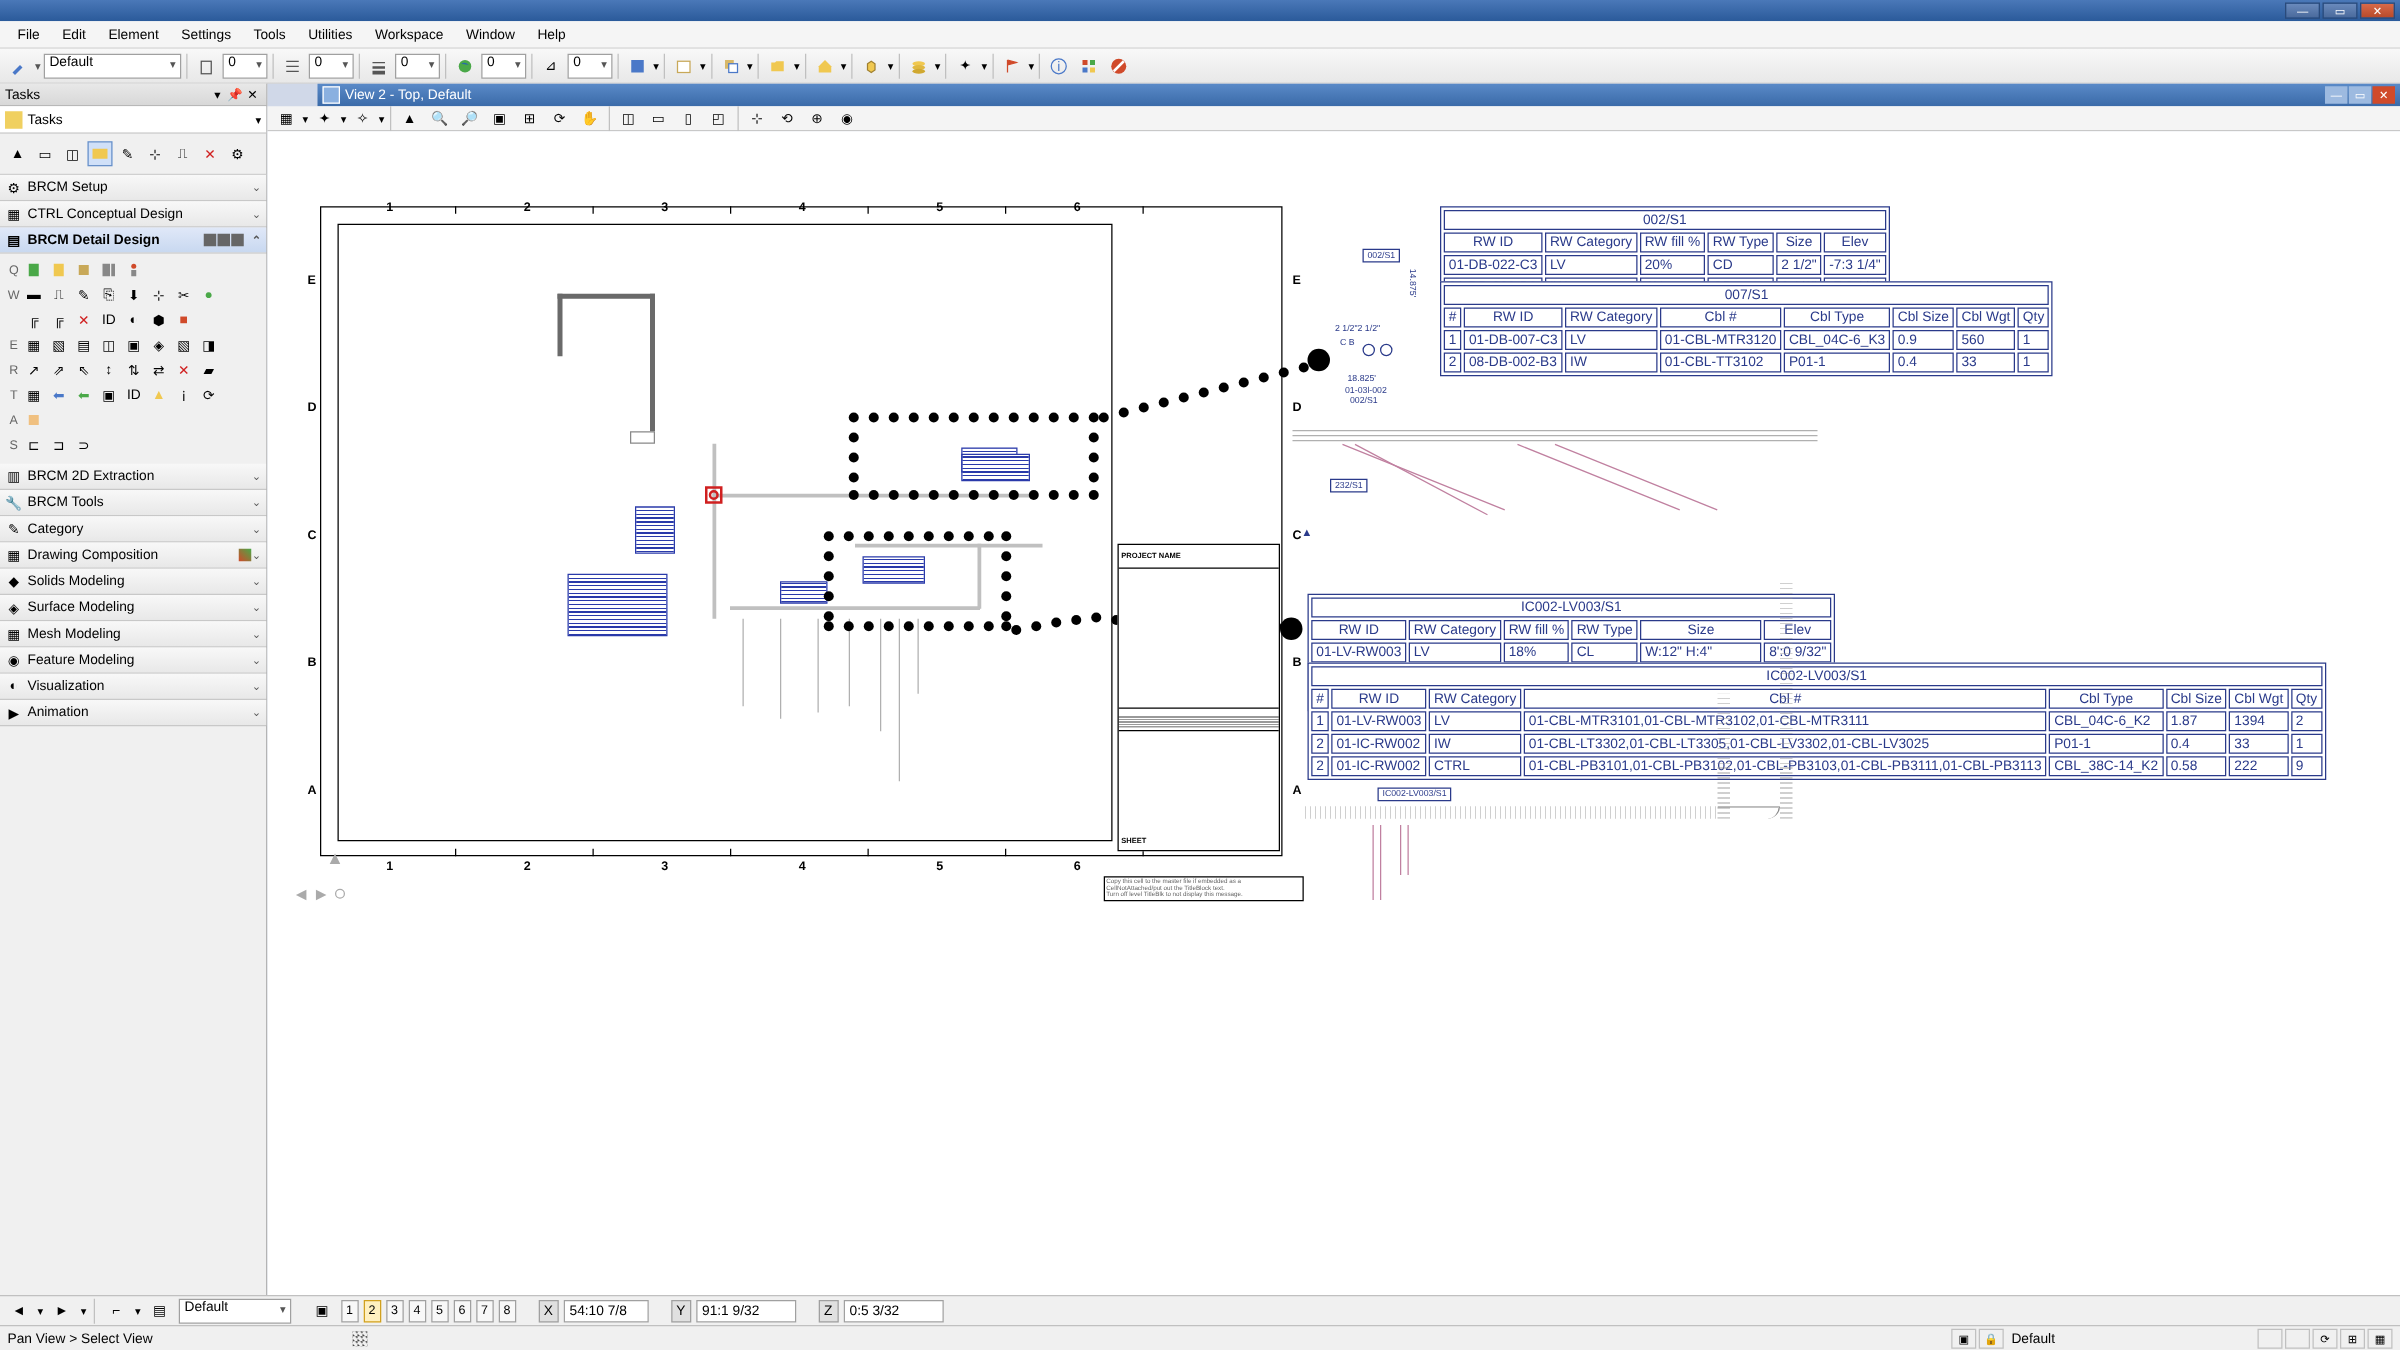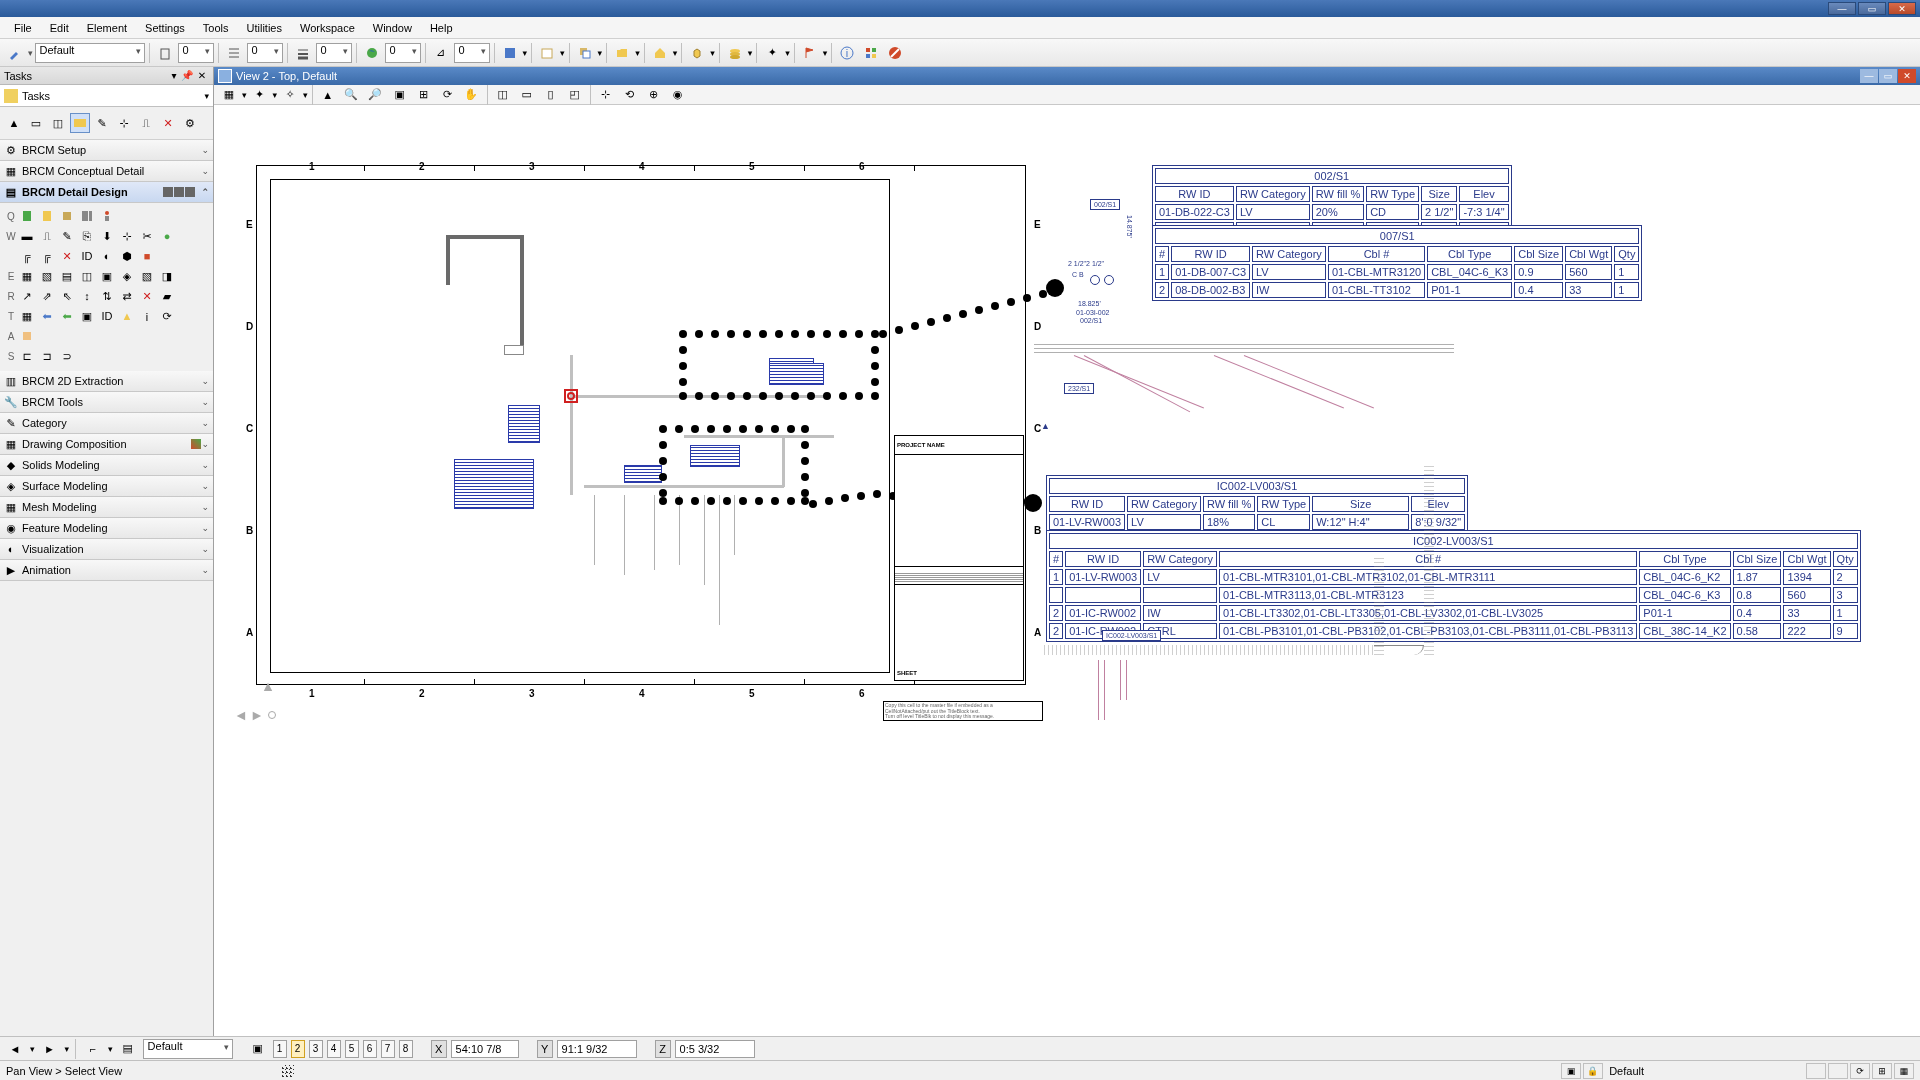--- a/index.html
+++ b/index.html
@@ -52,21 +52,21 @@
 .task-section .layout-icons span { width: 10px; height: 10px; display: inline-block; }
 
 
 .detail-grid { padding: 4px 6px; background: #f0f0f0; }
 .detail-row { display: flex; align-items: center; gap: 2px; margin-bottom: 2px; }
 .detail-row .rlabel { width: 10px; font-size: 10px; color: #666; text-align: center; }
 .dt { width: 18px; height: 18px; border: 1px solid transparent; display: inline-flex; align-items: center; justify-content: center; cursor: pointer; }
 
 
 .view-area { flex: 1; background: #d0d8e8; display: flex; flex-direction: column; }
-.view-title { height: 18px; background: linear-gradient(to bottom,#5a8ac8,#3a6aa8); color: #fff; display: flex; align-items: center; padding: 0 4px; font-size: 11px; }
+.view-title { height: 18px; background: linear-gradient(to bottom,#5a8ac8,#3a6aa8); color: #fff; display: flex; align-items: center; padding: 0 4px; font-size: 11px; margin-left: 40px; }
 .view-title .vt-icon { width: 14px; height: 14px; background: #8ab0e0; margin-right: 4px; border: 1px solid #fff; }
 .view-title .spacer { flex: 1; }
 .view-title .vt-btn { width: 18px; height: 14px; display: flex; align-items: center; justify-content: center; cursor: pointer; margin-left: 1px; font-size: 9px; }
 .view-title .vt-btn.min { background: #9dbae0; }
 .view-title .vt-btn.max { background: #9dbae0; }
 .view-title .vt-btn.close { background: #d04a2a; color: #fff; }
 
 .view-toolbar { height: 20px; background: #f4f4f4; border-bottom: 1px solid #c8c8c8; display: flex; align-items: center; padding: 0 4px; gap: 2px; }
 
 .canvas { flex: 1; background: #fff; position: relative; overflow: hidden; }
@@ -299,21 +299,21 @@
       <div class="tool-icon">⚙</div>
     </div>
 
     <div class="task-section">
       <span class="s-icon">⚙</span>
       <span class="s-label">BRCM Setup</span>
       <span class="chev">⌄</span>
     </div>
     <div class="task-section">
       <span class="s-icon">▦</span>
-      <span class="s-label">BRCM Conceptual Detail</span>
+      <span class="s-label">CTRL Conceptual Design</span>
       <span class="chev">⌄</span>
     </div>
     <div class="task-section active">
       <span class="s-icon">▤</span>
       <span class="s-label">BRCM Detail Design</span>
       <span class="layout-icons">
           <span style="background:#666"></span>
           <span style="background:#666"></span>
           <span style="background:#666"></span>
         </span>
@@ -865,30 +865,20 @@
               <td>1</td>
               <td>01-LV-RW003</td>
               <td>LV</td>
               <td>01-CBL-MTR3101,01-CBL-MTR3102,01-CBL-MTR3111</td>
               <td>CBL_04C-6_K2</td>
               <td>1.87</td>
               <td>1394</td>
               <td>2</td>
             </tr>
         <tr>
-              <td></td>
-              <td></td>
-              <td></td>
-              <td>01-CBL-MTR3113,01-CBL-MTR3123</td>
-              <td>CBL_04C-6_K3</td>
-              <td>0.8</td>
-              <td>560</td>
-              <td>3</td>
-            </tr>
-        <tr>
               <td>2</td>
               <td>01-IC-RW002</td>
               <td>IW</td>
               <td>01-CBL-LT3302,01-CBL-LT3305,01-CBL-LV3302,01-CBL-LV3025</td>
               <td>P01-1</td>
               <td>0.4</td>
               <td>33</td>
               <td>1</td>
             </tr>
         <tr>

